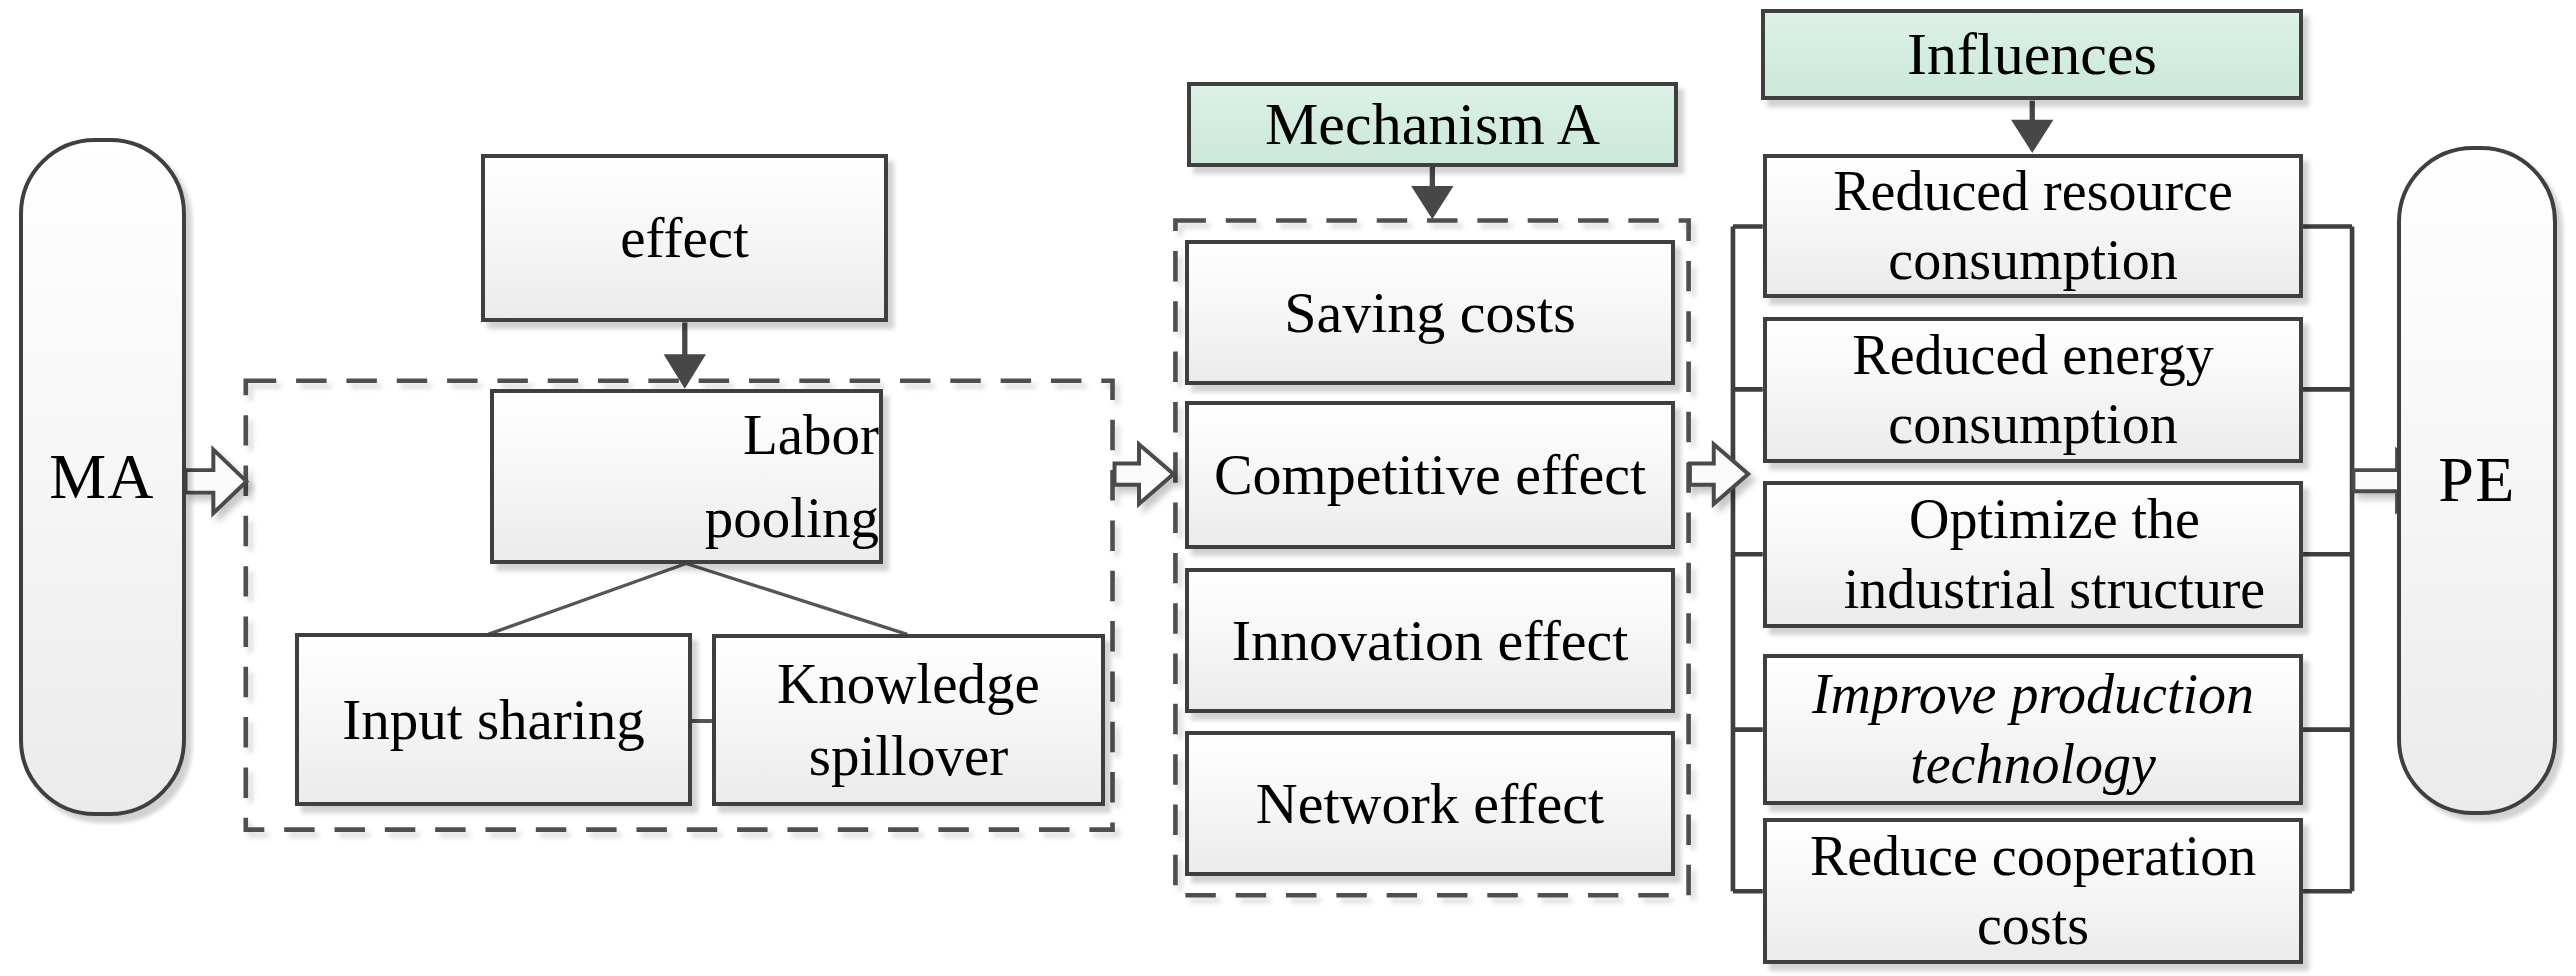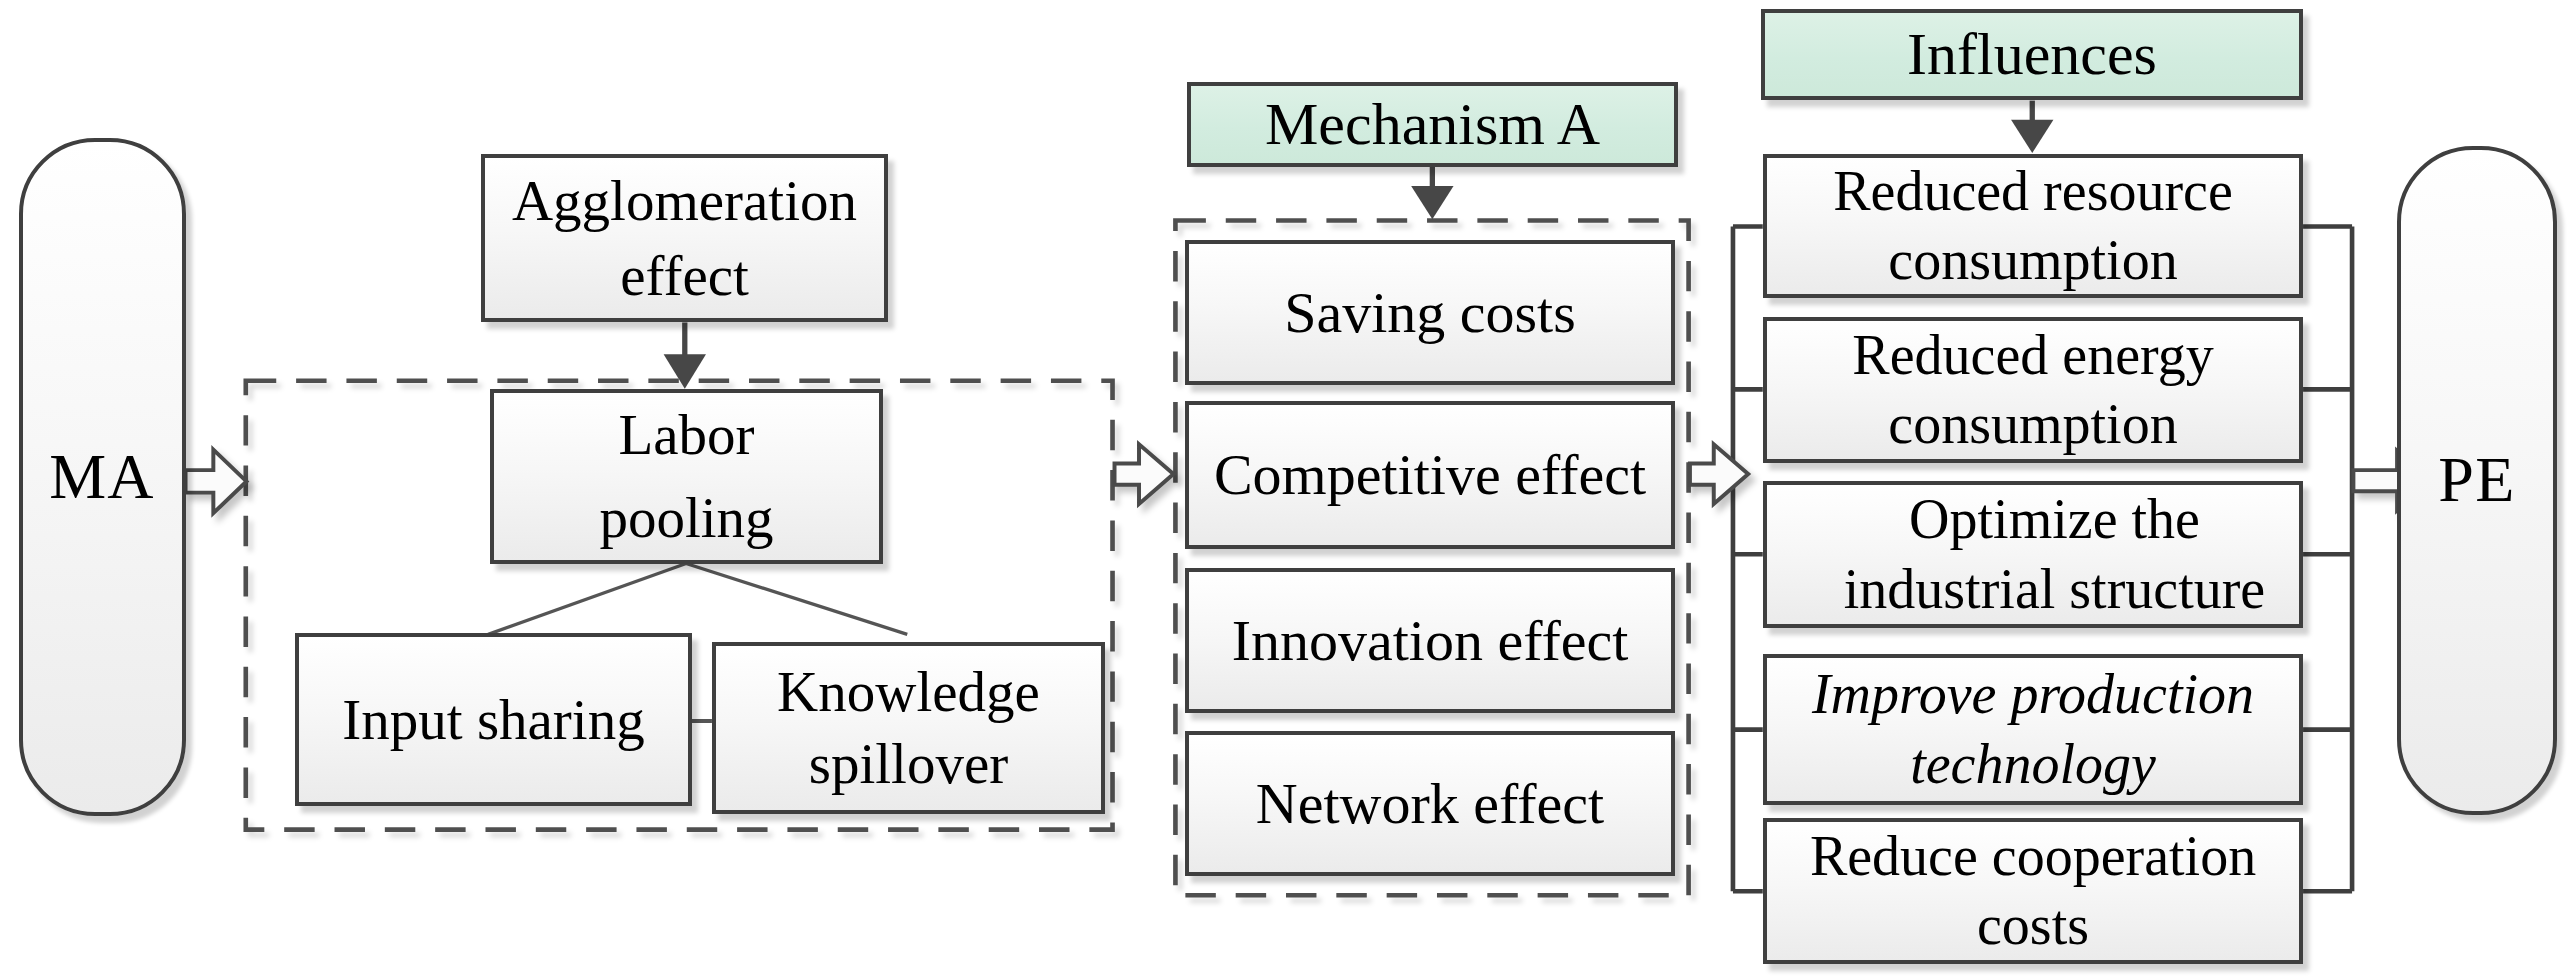--- a/index.html
+++ b/index.html
@@ -67,34 +67,33 @@
 
   <div class="box pill" style="left:18.5px;top:138px;width:167px;height:678px;">
     <span class="line">MA</span>
   </div>
 
   <div class="box pill" style="left:2397px;top:146px;width:160px;height:669px;">
     <span class="line">PE</span>
   </div>
 
   <div class="box agglo-box" style="left:481px;top:154px;width:407px;height:168px;">
-    <span class="line">Agglomeration</span>
     <span class="line">effect</span>
   </div>
 
-  <div class="box labor-box" style="left:490px;top:389px;width:393px;height:175px;">
+  <div class="box labor-box" style="left:490px;top:389px;width:393px;height:175px;align-items:flex-end;">
     <span class="line">Labor</span>
     <span class="line">pooling</span>
   </div>
 
   <div class="box" style="left:259px;top:633px;width:397px;height:173px;margin-left:36px;">
     <span class="line">Input sharing</span>
   </div>
 
-  <div class="box" style="left:712px;top:634px;width:393px;height:172px;margin-top:8px;">
+  <div class="box" style="left:712px;top:634px;width:393px;height:172px;">
     <span class="line">Knowledge</span>
     <span class="line">spillover</span>
   </div>
 
   <div class="box green" style="left:1187px;top:82px;width:491px;height:85px;">
     <span class="line">Mechanism A</span>
   </div>
 
   <div class="box mech" style="left:1185px;top:240px;width:490px;height:145px;">
     <span class="line">Saving costs</span>

